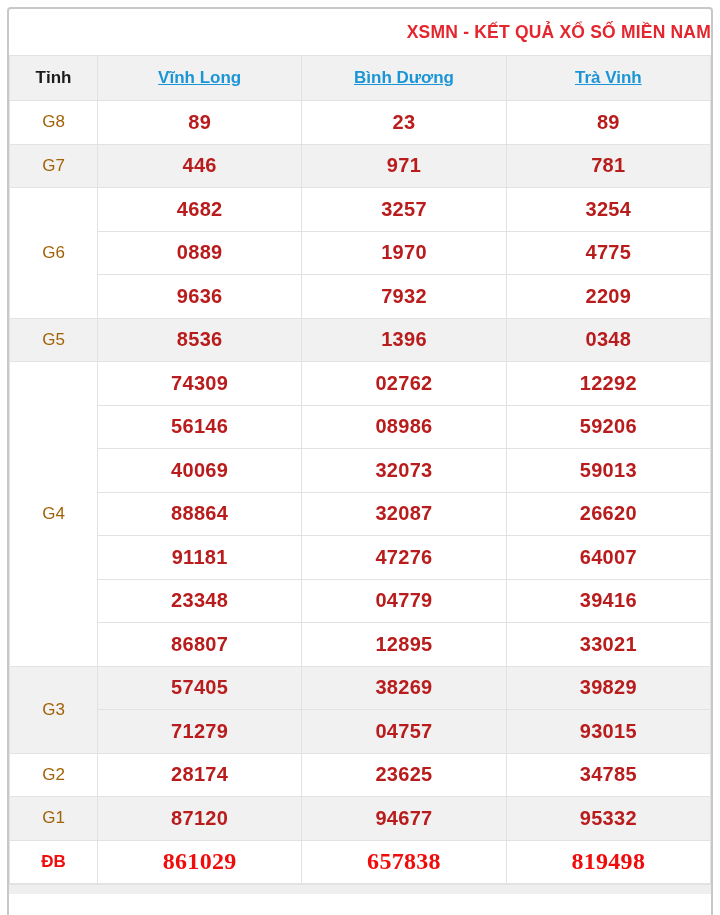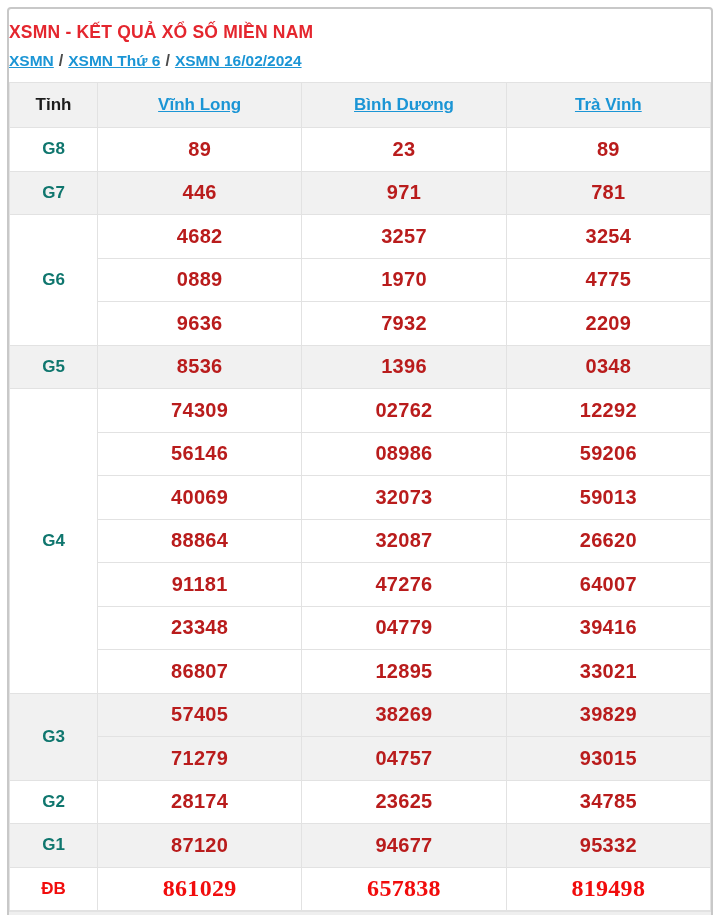--- a/index.html
+++ b/index.html
@@ -19,21 +19,21 @@
   .card {
     position: absolute;
     left: 7px; top: 7px;
     width: 706px; height: 920px;
     background: #fff;
     border: 2px solid #c8c8c8;
     border-radius: 4px 4px 0 0;
     overflow: hidden;
   }
   .card-header {
-    text-align: left;
+    text-align: right;
     padding: 13px 0 12px 0;
   }
   .page-title {
     color: var(--title-red);
     font-size: 17.5px;
     font-weight: bold;
     letter-spacing: 0.2px;
   }
   .breadcrumb {
     margin-top: 9px;
@@ -67,22 +67,22 @@
   .province-link a {
     color: var(--link-blue);
     font-weight: bold;
     text-decoration: underline;
     cursor: pointer;
   }
   tr.data-row { height: 43.5px; background: #fff; }
   tr.data-row.shaded { background: var(--row-shade); }
   td.prize-cell {
     font-size: 17px;
-    font-weight: bold;
-    color: #0f766e;
+    font-weight: normal;
+    color: #a16207;
   }
   td.num-cell {
     font-size: 20px;
     font-weight: bold;
     color: #b91c1c;
     letter-spacing: 0.3px;
   }
   tr.special td.prize-cell {
     color: var(--special-red);
     font-weight: bold;
@@ -97,23 +97,20 @@
     background: #efefef;
     border-top: 1px solid var(--border);
   }
 </style>
 </head>
 <body>
 
 <div class="card">
   <div class="card-header">
     <div class="page-title">XSMN - KẾT QUẢ XỔ SỐ MIỀN NAM</div>
-    <div class="breadcrumb">
-      <a>XSMN</a><span class="sep">/</span><a>XSMN Thứ 6</a><span class="sep">/</span><a>XSMN 16/02/2024</a>
-    </div>
   </div>
 
   <table class="results">
     <colgroup>
       <col class="prize-col">
       <col>
         <col>
         <col>
     </colgroup>
     <thead>

